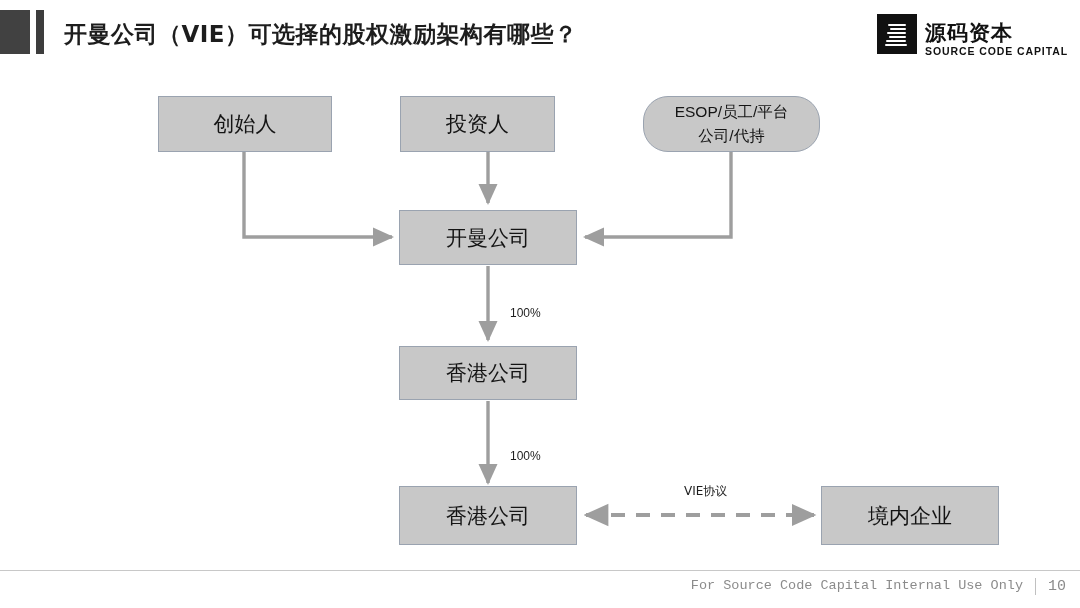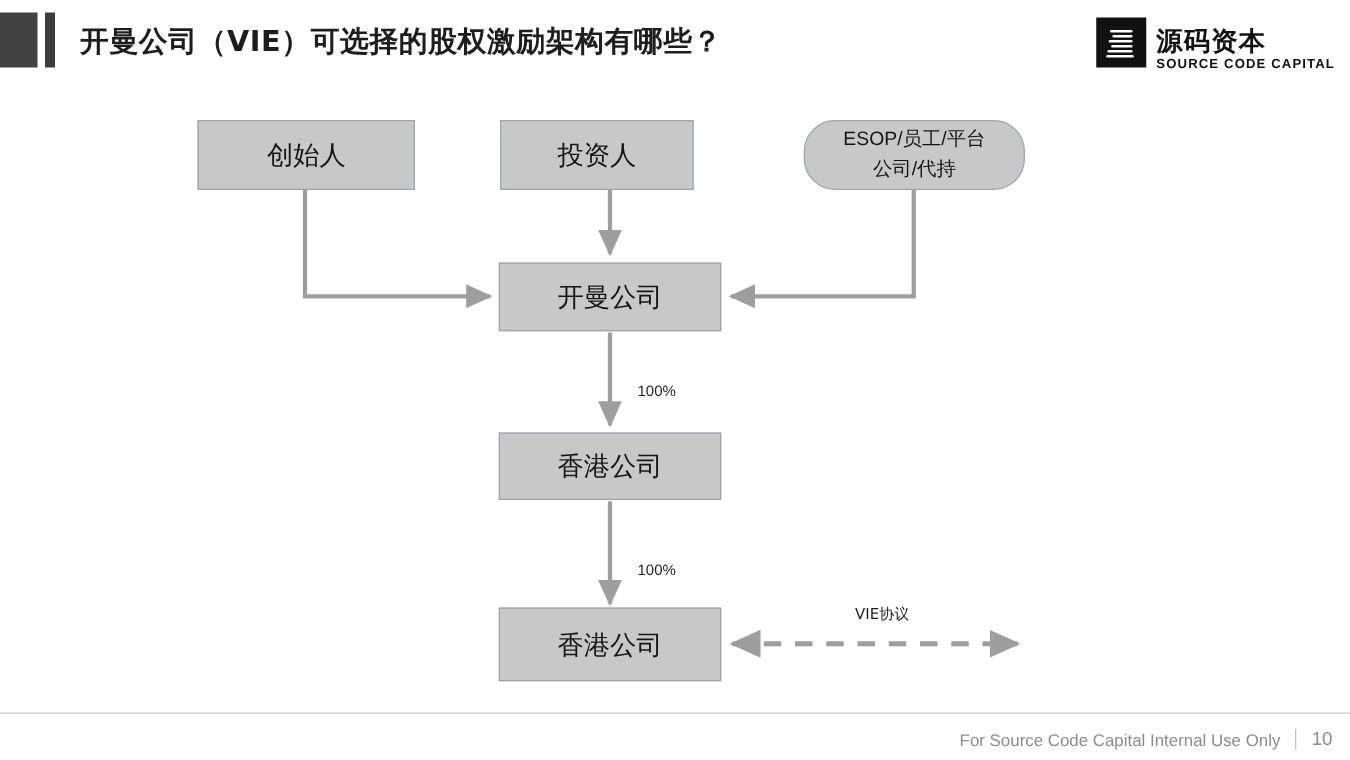--- a/index.html
+++ b/index.html
@@ -134,25 +134,25 @@
     position: absolute;
     left: 0; top: 570px;
     width: 1080px; height: 1px;
     background: #c8c8c8;
   }
   .footer {
     position: absolute;
     right: 14px; top: 578px;
     height: 22px;
     display: flex;
-    align-items: flex-end;
+    align-items: flex-start;
     gap: 12px;
     color: #8b8b8b;
     font-size: 13.5px;
-    font-family: Liberation Sans, sans-serif;
+    font-family: Liberation Mono, monospace;
   }
   .footer-sep {
     width: 1px; height: 17px;
     background: #c0c0c0;
   }
   .footer-page { color: #8b8b8b; font-size: 15px; }
 </style>
 </head>
 <body>
 
@@ -208,20 +208,21 @@
 
   <div class="node esop" style="left:643px; top:96px; width:177px; height:56px;border-radius:25px;">ESOP/员工/平台
 公司/代持</div>
 
   <div class="node" style="left:399px; top:210px; width:178px; height:55px;">开曼公司</div>
 
   <div class="node" style="left:399px; top:346px; width:178px; height:54px;">香港公司</div>
 
   <div class="node" style="left:399px; top:486px; width:178px; height:59px;">香港公司</div>
 
+  <div class="node" style="left:821px; top:486px; width:178px; height:59px;">境内企业</div>
 
   <div class="edge-label" style="left:510px; top:306px;">100%</div>
 
   <div class="edge-label" style="left:510px; top:449px;">100%</div>
 
   <div class="edge-label cjk" style="left:664px; top:483px;margin-left:20px;">VIE协议</div>
 </div>
 
 <div class="footer-rule"></div>
 <div class="footer">

